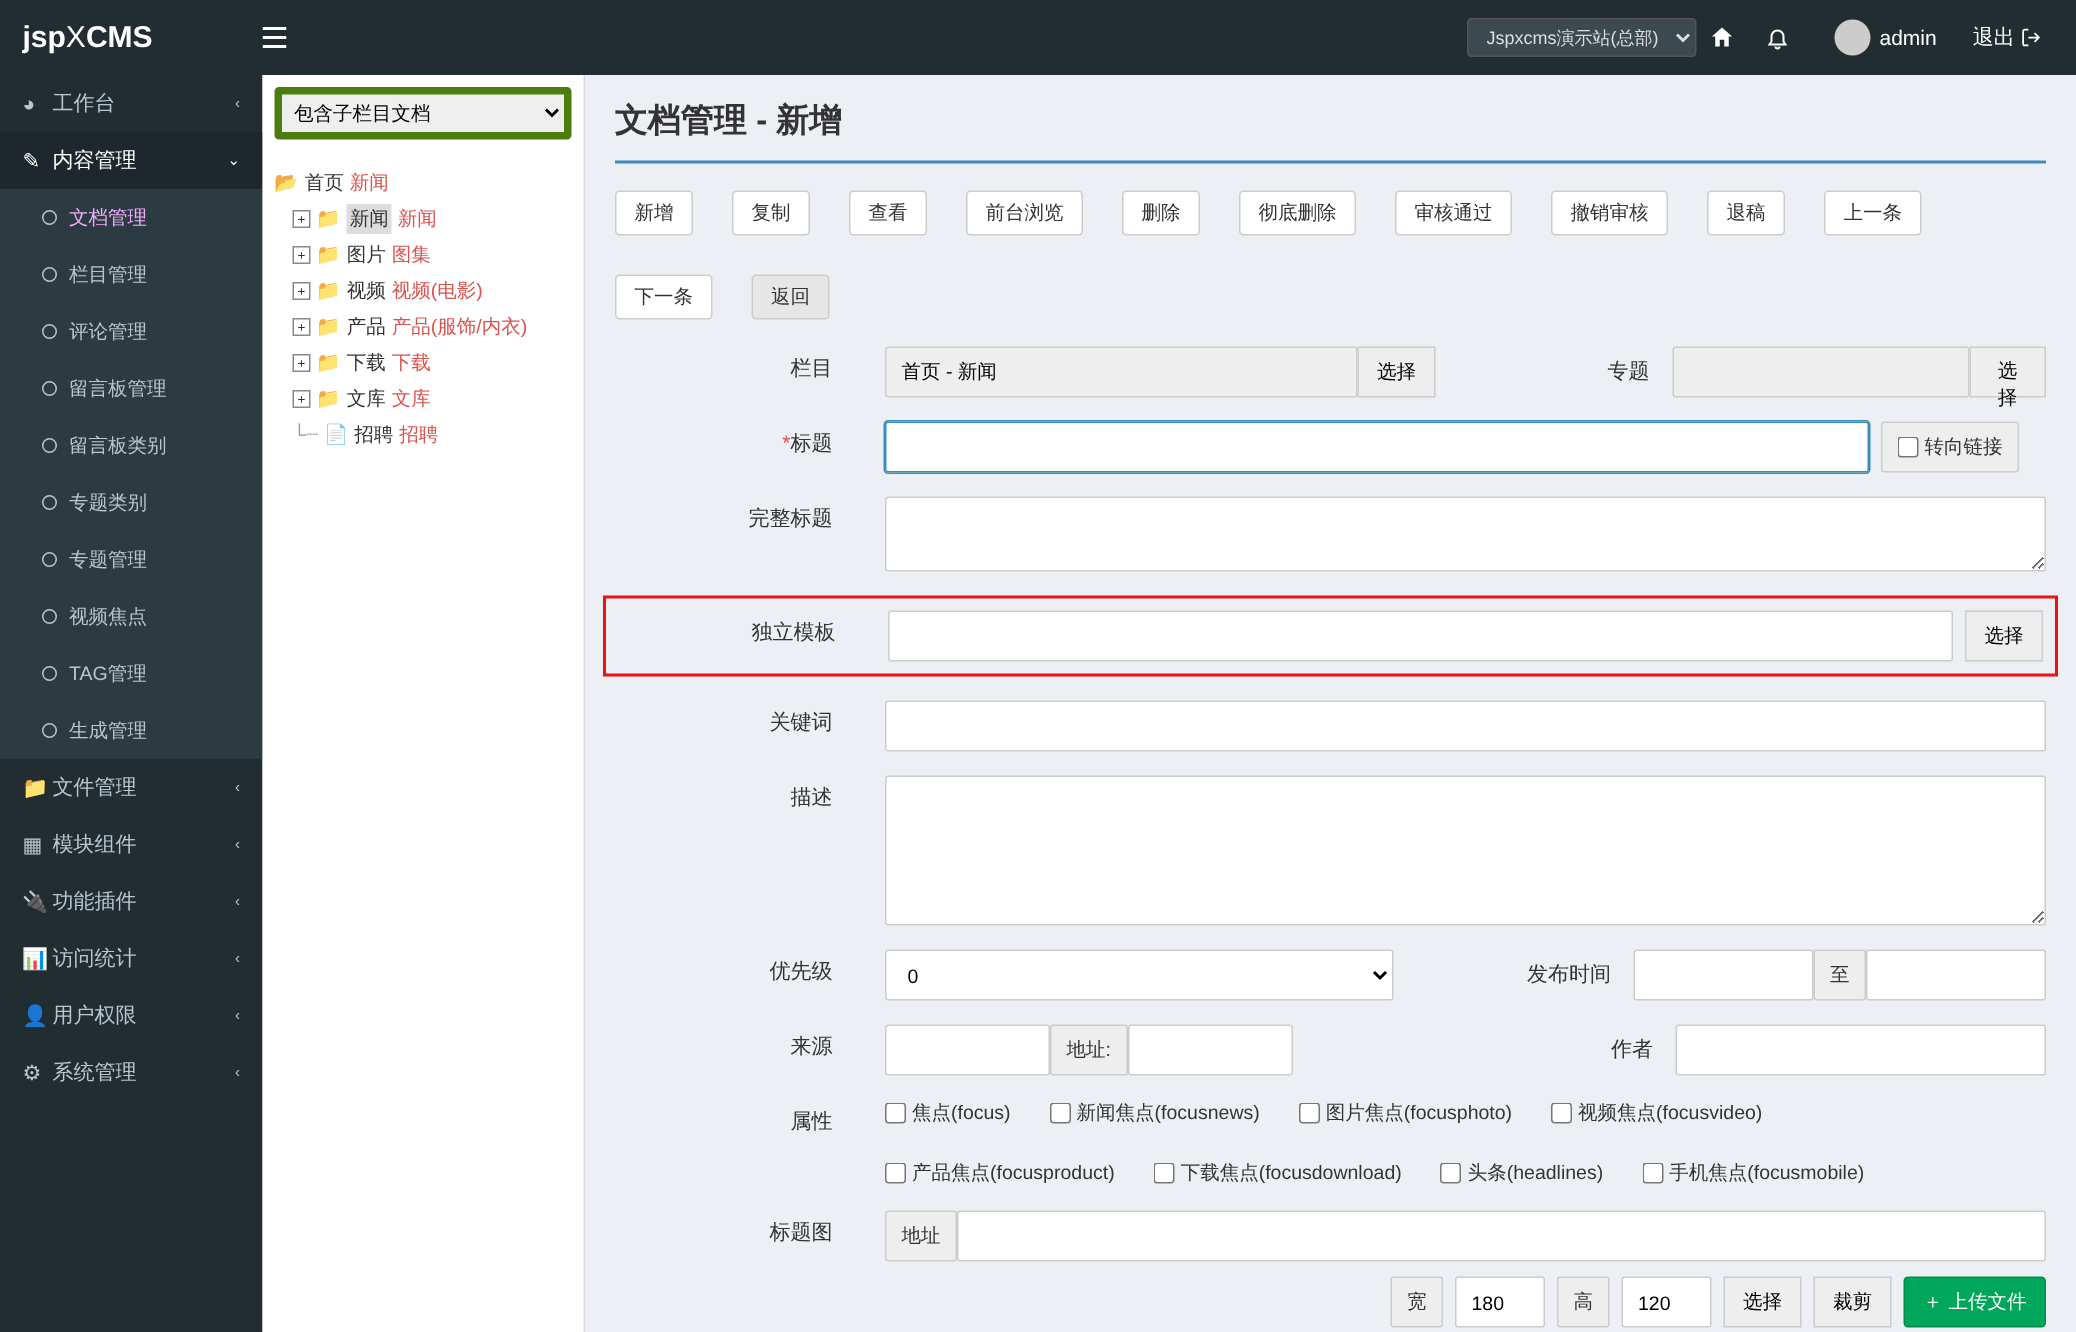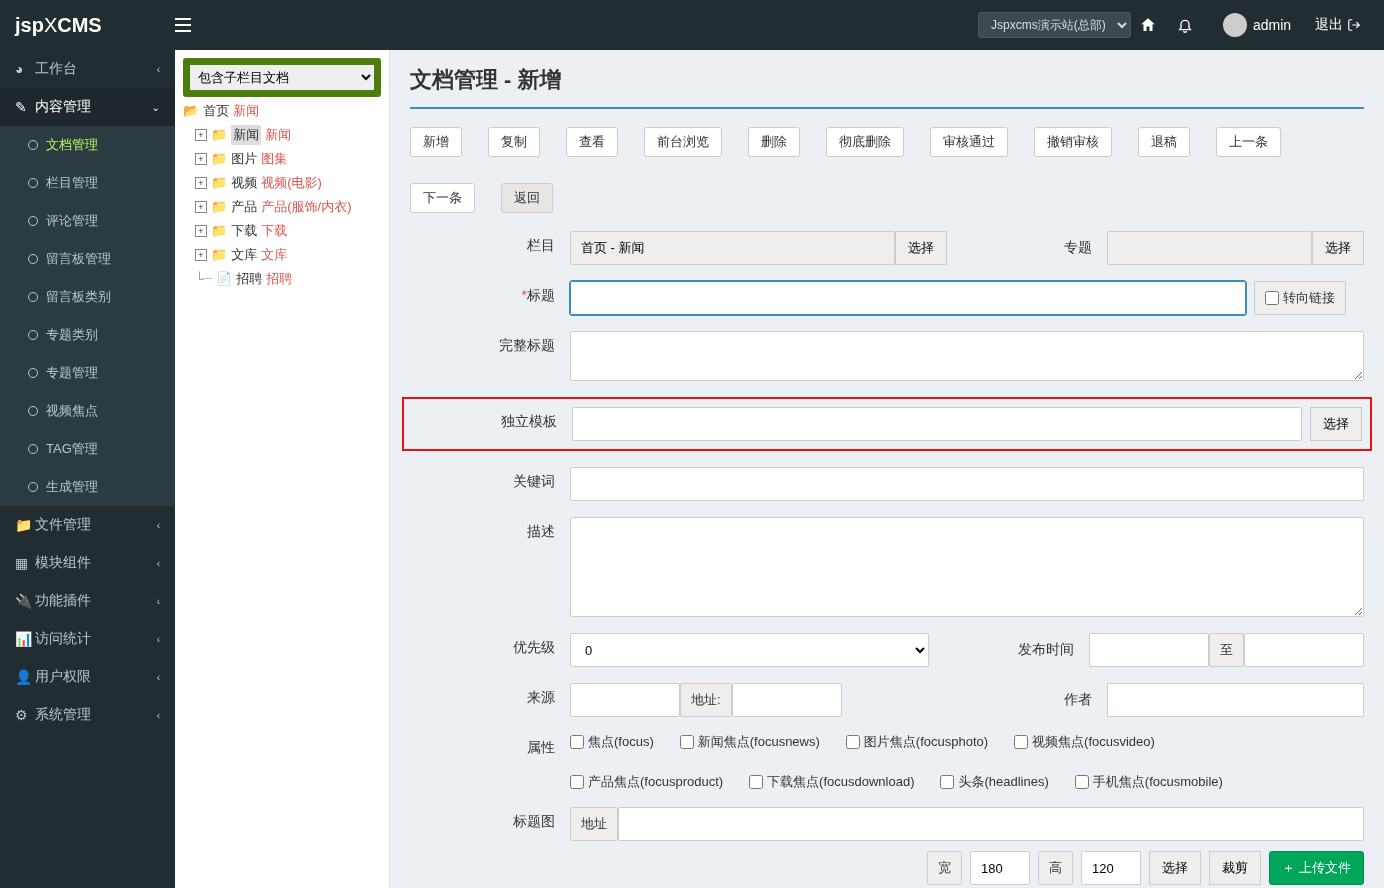--- a/index.html
+++ b/index.html
@@ -12,43 +12,43 @@
 .site-select { background: #3c4a50; border: 1px solid #555; color: #ddd; padding: 4px 8px; border-radius: 3px; font-size: 12px; }
 .hicon { width: 30px; text-align: center; cursor: pointer; }
 .avatar { width: 24px; height: 24px; background: #ccc; border-radius: 50%; display: inline-block; margin-right: 6px; }
 .userblock { display: flex; align-items: center; padding: 0 8px; }
 .logout { cursor: pointer; padding: 0 8px; }
 .main-wrap { display: flex; min-height: calc(100vh - 50px); }
 .sidebar { width: 175px; background: #222d32; color: #b8c7ce; }
 .sidebar-item { display: flex; align-items: center; padding: 10px 15px; cursor: pointer; font-size: 14px; }
 .sidebar-item.active { background: #1e282c; color: #fff; }
 .sidebar-item.sub { padding-left: 28px; font-size: 13px; background: #2c3b41; }
-.sidebar-item.sub.active { color: #bef264; }
+.sidebar-item.sub.active { color: #f0abfc; }
 .sidebar-item .si-icon { width: 20px; display: inline-block; }
 .sidebar-item .chev { margin-left: auto; font-size: 10px; }
 .circle-icon { display: inline-block; width: 10px; height: 10px; border: 1px solid #b8c7ce; border-radius: 50%; margin-right: 8px; }
 .tree-panel { width: 215px; background: #fff; border-right: 1px solid #ddd; padding: 8px; }
-.tree-select { width: 100%; padding: 4px; border: 7px solid #4d7c0f; border-radius: 3px; font-size: 13px; margin-bottom: 2px; }
+.tree-select { width: 100%; padding: 4px; border: 5px solid #4d7c0f; border-radius: 3px; font-size: 13px; margin-bottom: 17px; }
 .tree-node { display: flex; align-items: center; padding: 2px 0; font-size: 13px; line-height: 20px; }
 .tree-node .toggle { width: 12px; height: 12px; border: 1px solid #888; display: inline-flex; align-items: center; justify-content: center; font-size: 9px; margin-right: 4px; cursor: pointer; }
 .tree-node .dots { color: #999; margin-right: 4px; }
 .tree-node .ficon { margin-right: 4px; color: #555; }
 .tree-node .label { color: #333; }
 .tree-node .tag { color: #d9534f; margin-left: 4px; }
 .tree-node.sel .label { background: #ddd; padding: 0 2px; }
 .content { flex: 1; padding: 15px 20px; }
 .page-title { font-size: 22px; color: #333; margin-bottom: 12px; }
 .hr-accent { border: none; border-bottom: 2px solid #3c8dbc; margin-bottom: 18px; }
 .toolbar { display: flex; gap: 26px; flex-wrap: wrap; margin-bottom: 18px; }
 .btn { padding: 5px 12px; background: #fff; border: 1px solid #ccc; border-radius: 3px; cursor: pointer; font-size: 13px; color: #333; }
 .btn.on { background: #e6e6e6; }
 .form-row { display: flex; align-items: flex-start; margin-bottom: 16px; }
 .form-row .lab { width: 160px; text-align: right; padding-right: 15px; padding-top: 6px; font-size: 14px; }
 .form-row .lab .req { color: #d9534f; }
-.form-row .ctl { flex: 1; display: flex; gap: 8px; align-items: center; flex-wrap: wrap; }
+.form-row .ctl { flex: 1; display: flex; gap: 8px; align-items: center; flex-wrap: wrap; margin-left: 20px; }
 .input, .textarea, .addon { border: 1px solid #ccc; padding: 6px 10px; font-size: 13px; border-radius: 2px; background: #fff; }
 .input { height: 34px; }
 .textarea { min-height: 50px; resize: both; width: 100%; }
 .addon { background: #eee; display: inline-flex; align-items: center; height: 34px; }
 .btn-addon { background: #eee; border: 1px solid #ccc; padding: 6px 12px; height: 34px; cursor: pointer; font-size: 13px; }
 .two-col { display: flex; gap: 40px; width: 100%; }
 .two-col > div { flex: 1; display: flex; align-items: center; }
 .sublab { width: 120px; text-align: right; padding-right: 15px; }
 .highlight-box { border: 2px solid #e11; padding: 8px; margin: 0 -8px 16px -8px; }
 .cb { display: inline-flex; align-items: center; gap: 4px; margin-right: 18px; font-size: 13px; }

